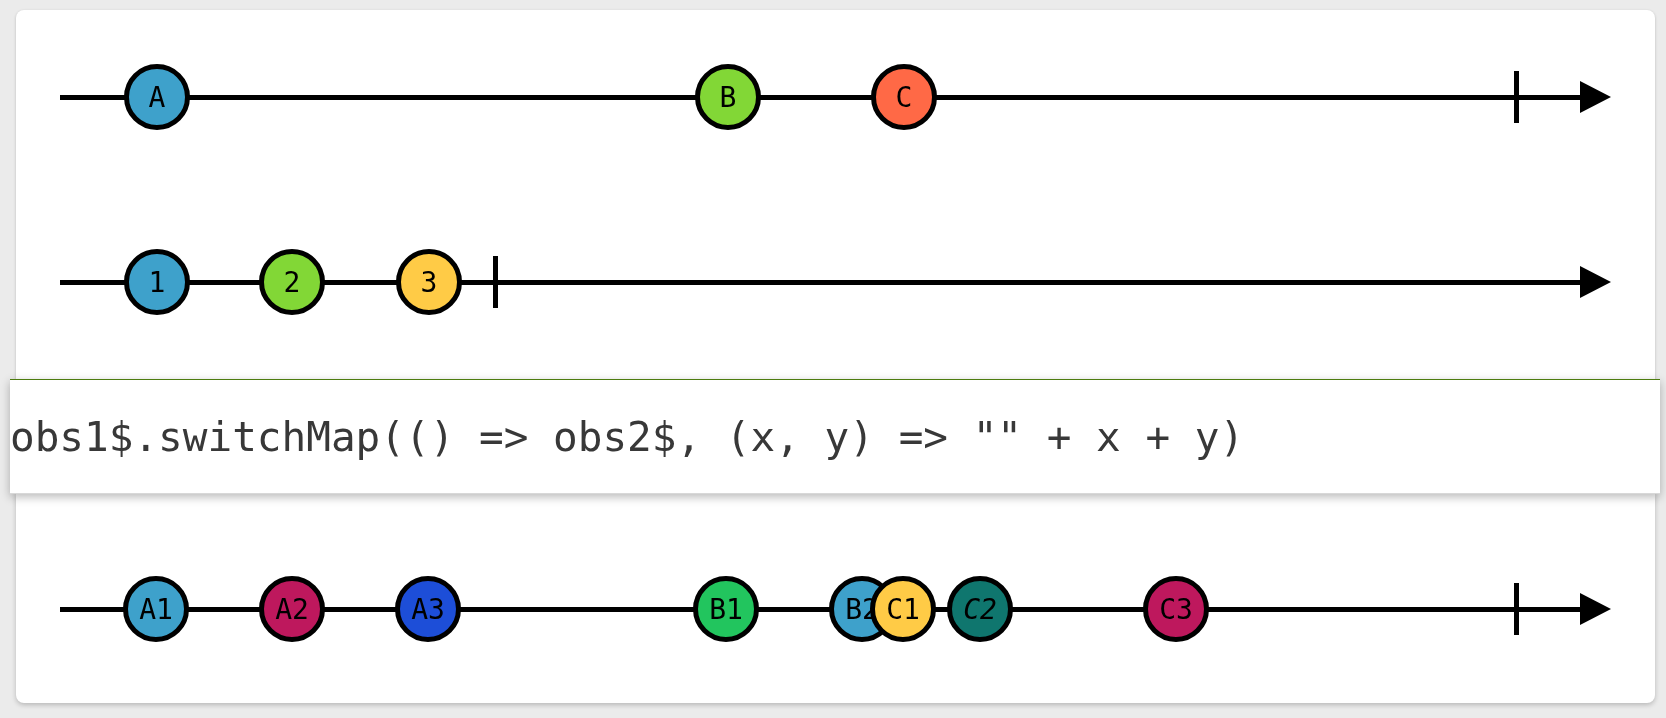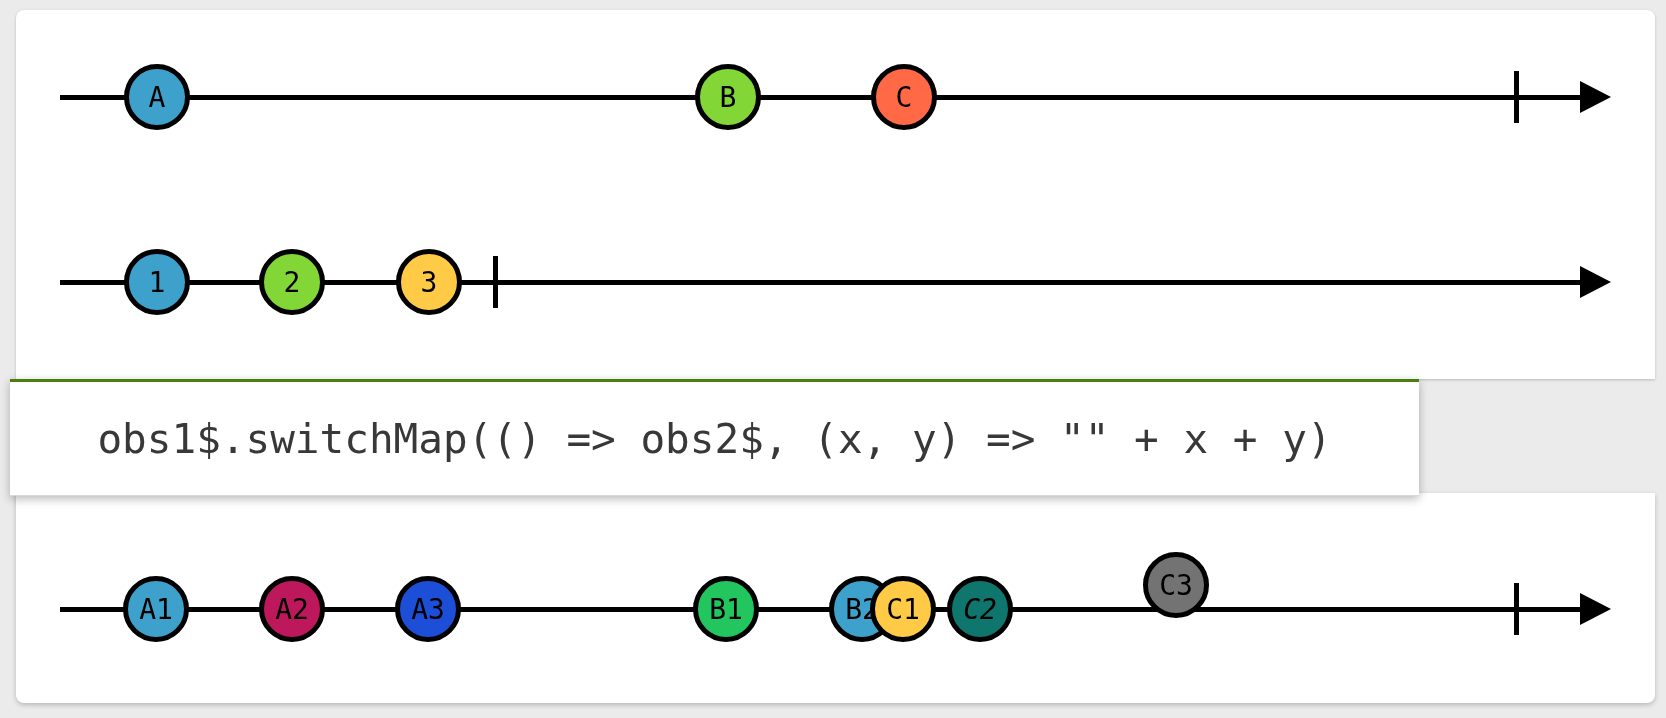--- a/index.html
+++ b/index.html
@@ -21,28 +21,27 @@
     background: #ffffff;
   }
   #card-source {
     left: 16px; top: 10px;
     width: 1639px; height: 369px;
     border-radius: 8px 8px 0 0;
     box-shadow: 0 1px 3px rgba(0,0,0,0.22);
   }
   #operator-box {
     left: 10px; top: 379px;
-    width: 1409px; height: 113px;
-    border-top: 3px solid #4d7c0f;
+    width: 1650px; height: 113px;
+    border-top: 1px solid #4d7c0f;
     border-bottom: 1px solid #d8d8d8;
     box-shadow: 0 3px 9px rgba(0,0,0,0.28);
     z-index: 5;
     display: flex;
     align-items: center;
-    justify-content: center;
   }
   #card-output {
     left: 16px; top: 493px;
     width: 1639px; height: 210px;
     border-radius: 0 0 8px 8px;
     box-shadow: 0 2px 5px rgba(0,0,0,0.22);
   }
   .code-text {
     font-family: "DejaVu Sans Mono", "Liberation Mono", monospace;
     font-size: 41px;
@@ -112,14 +111,14 @@
     <div class="tl-line" style="left: 60px; top: 607px; width: 1541px;"></div>
     <div class="tl-arrowhead" style="left: 1580px; top: 593px;"></div>
     <div class="tl-complete" style="left: 1514px; top: 583px;"></div>
     <div class="marble" style="background: rgb(62, 161, 203); left: 123px; top: 576px; text-align: right;">A1</div>
     <div class="marble" style="background: #be185d; left: 259px; top: 576px;">A2</div>
     <div class="marble" style="background: #1d4ed8; left: 395px; top: 576px;">A3</div>
     <div class="marble" style="background: #22c55e; left: 693px; top: 576px;">B1</div>
     <div class="marble" style="background: rgb(62, 161, 203); left: 829px; top: 576px;">B2</div>
     <div class="marble" style="background: rgb(255, 203, 70); left: 870px; top: 576px;">C1</div>
     <div class="marble" style="background: #0f766e; left: 947px; top: 576px; font-style: italic;">C2</div>
-    <div class="marble" style="background: #737373; left: 1143px; top: 552px;">C3</div>
+    <div class="marble" style="background: #be185d; left: 1143px; top: 576px;">C3</div>
   </div>
 
 </body></html>

